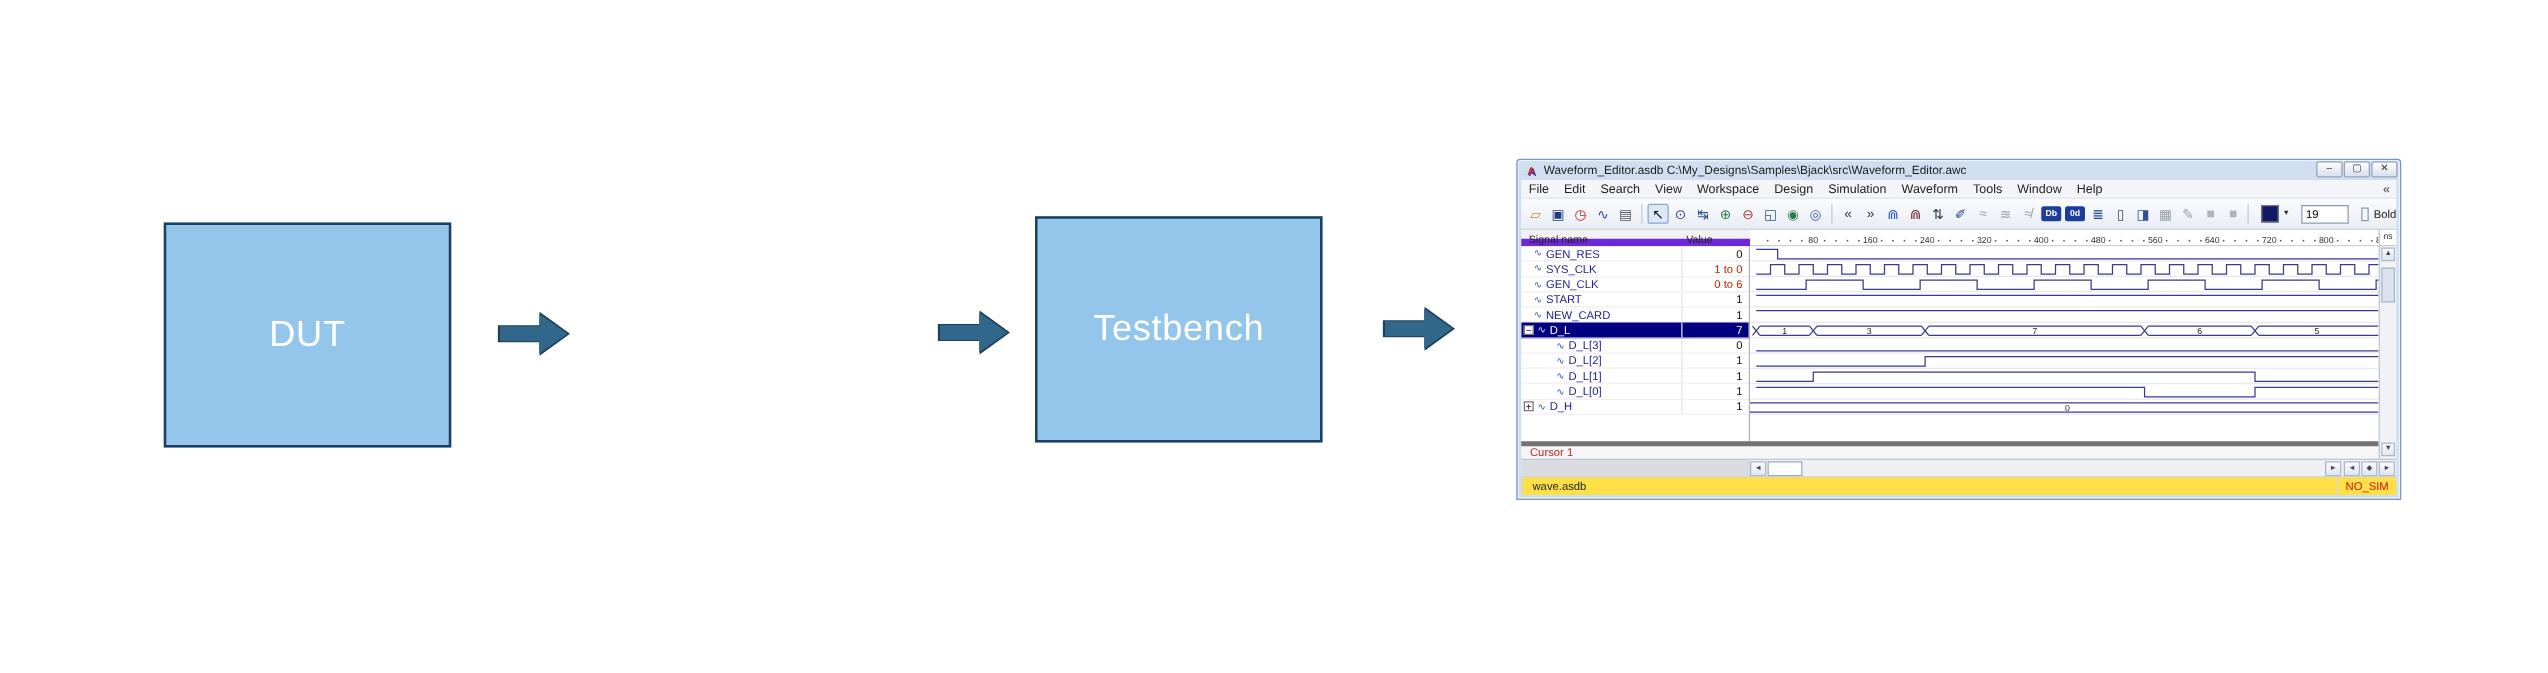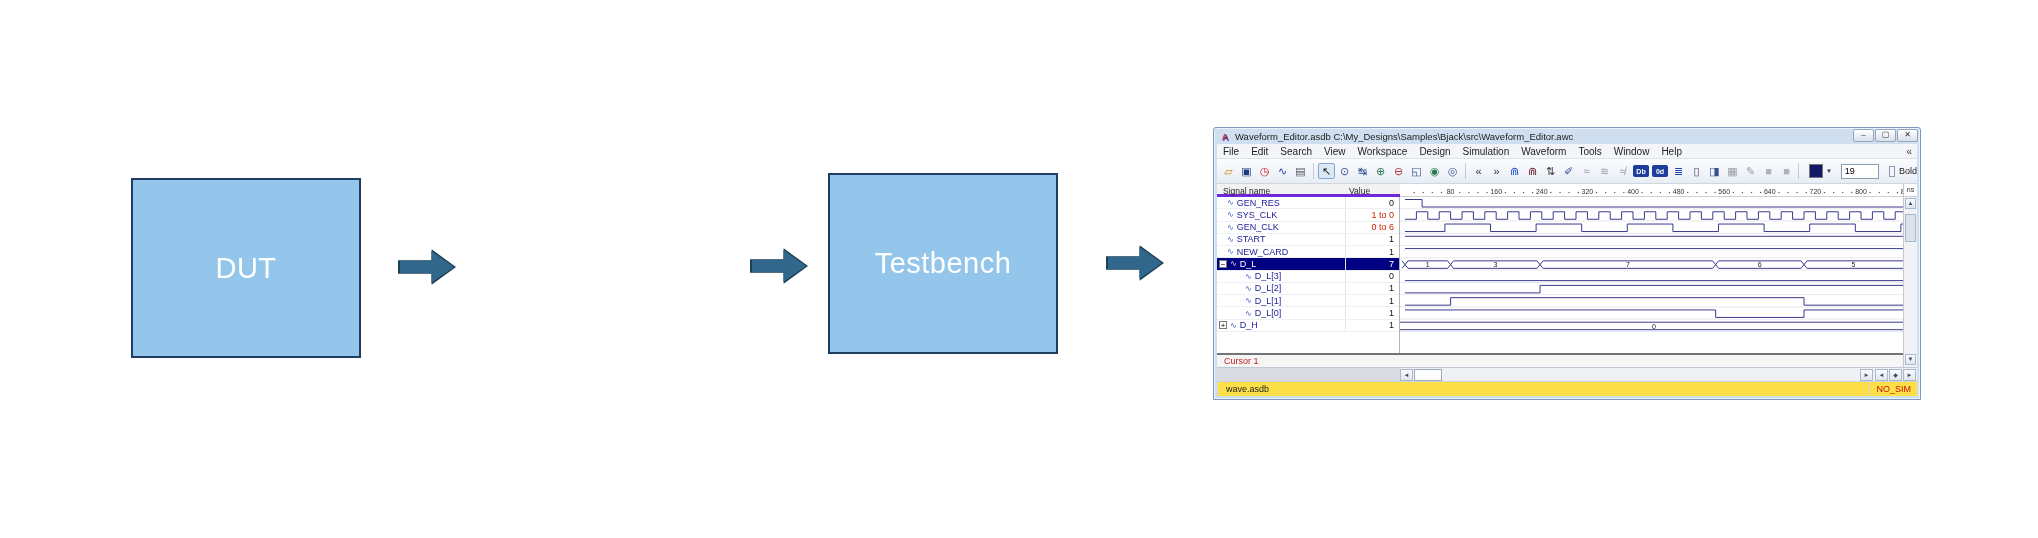--- a/index.html
+++ b/index.html
@@ -39,21 +39,21 @@
             display:flex;align-items:center;justify-content:center;margin:0 1px;}
   .tb-sep{width:1px;height:16px;background:#c4cbd6;margin:0 3px;}
   .swatch{width:25px;height:12px;border:1px solid #777;margin-left:8px;}
   .swatch-caret{font-size:6px;color:#333;margin-left:3px;}
   .font-size-input{width:38px;height:15px;margin-left:9px;border:1px solid #8a9cb2;
                    font-size:9px;padding:0 0 0 3px;font-family:"Liberation Sans",sans-serif;box-sizing:border-box;}
   .cbx{width:9px;height:9px;border:1px solid #8a9cb2;background:#f4f6f9;margin-left:10px;display:inline-block;}
   .bold-label{font-size:9px;margin-left:4px;}
   
   .sig-header{position:absolute;left:3px;top:56px;width:198px;height:13px;background:#f2f2f2;box-sizing:border-box;
-              border-bottom:3px solid #6d28d9;border-right:1px solid #b4b4b4;font-size:8.5px;color:#222;}
+              border-bottom:6px solid #6d28d9;border-right:1px solid #b4b4b4;font-size:8.5px;color:#222;}
   .sig-header .h1{position:absolute;left:6px;top:2px;}
   .sig-header .h2{position:absolute;left:132px;top:2px;}
   .sig-rows{position:absolute;left:3px;top:69px;width:183px;height:135px;background:#fff;box-sizing:border-box;
             border-right:1px solid #b4b4b4;overflow:hidden;}
   .sig-row{height:12.27px;box-sizing:border-box;display:flex;align-items:center;position:relative;
            border-bottom:1px solid #efeff4;font-size:9px;}
   .sig-row .name{color:#1a1a99;white-space:nowrap;}
   .sig-row .value{position:absolute;left:128px;right:0;top:0;bottom:0;display:flex;align-items:center;
                   justify-content:flex-end;padding-right:5px;border-left:1px solid #e2e2ea;color:#111;}
   .sig-row .value.red{color:#cc2200;}
@@ -64,21 +64,21 @@
   .expander{width:8px;height:8px;border:1px solid #777;background:#fff;color:#000;font-size:8px;line-height:7px;
             text-align:center;margin:0 3px 0 2px;box-sizing:border-box;}
   .exp-space{display:inline-block;height:1px;}
   .sig-empty{position:absolute;left:3px;top:204px;width:183px;height:21px;background:#fff;box-sizing:border-box;
              border-right:1px solid #b4b4b4;}
   .ruler{position:absolute;left:186px;top:56px;width:503px;height:13px;background:#fff;
          border-bottom:1px solid #cfcfcf;box-sizing:border-box;overflow:hidden;}
   .wave-rows{position:absolute;left:186px;top:69px;width:503px;height:135px;background:#fff;overflow:hidden;}
   .wave-empty{position:absolute;left:186px;top:204px;width:503px;height:21px;background:#fff;}
   .cursor-pane{position:absolute;left:3px;top:225px;width:686px;height:14px;background:#f6f6f6;
-               border-top:2px solid #737373;box-sizing:border-box;display:flex;align-items:center;}
+               border-top:4px solid #737373;box-sizing:border-box;display:flex;align-items:center;}
   .cursor-label{color:#c22222;font-size:9px;padding-left:7px;}
   .vscroll{position:absolute;left:689px;top:56px;width:14px;height:183px;background:#f0f2f5;
            border-left:1px solid #c0c8d4;box-sizing:border-box;}
   .ns-label{position:absolute;left:0;top:0;width:100%;height:13px;background:#fff;border-bottom:1px solid #cfcfcf;
             font-size:7px;color:#333;text-align:center;line-height:12px;box-sizing:border-box;}
   .scr-btn{position:absolute;left:1px;width:11px;height:11px;background:linear-gradient(#fafbfc,#dfe5ee);
            border:1px solid #aab8cc;box-sizing:border-box;font-size:6px;color:#446;text-align:center;line-height:9px;}
   .v-thumb{position:absolute;left:1px;top:30px;width:11px;height:28px;background:#dde3ec;border:1px solid #a9b6c9;box-sizing:border-box;}
   .hscroll{position:absolute;left:3px;top:239px;width:700px;height:14px;background:#eef0f4;
            border-top:1px solid #c0c8d4;box-sizing:border-box;display:flex;align-items:center;}

